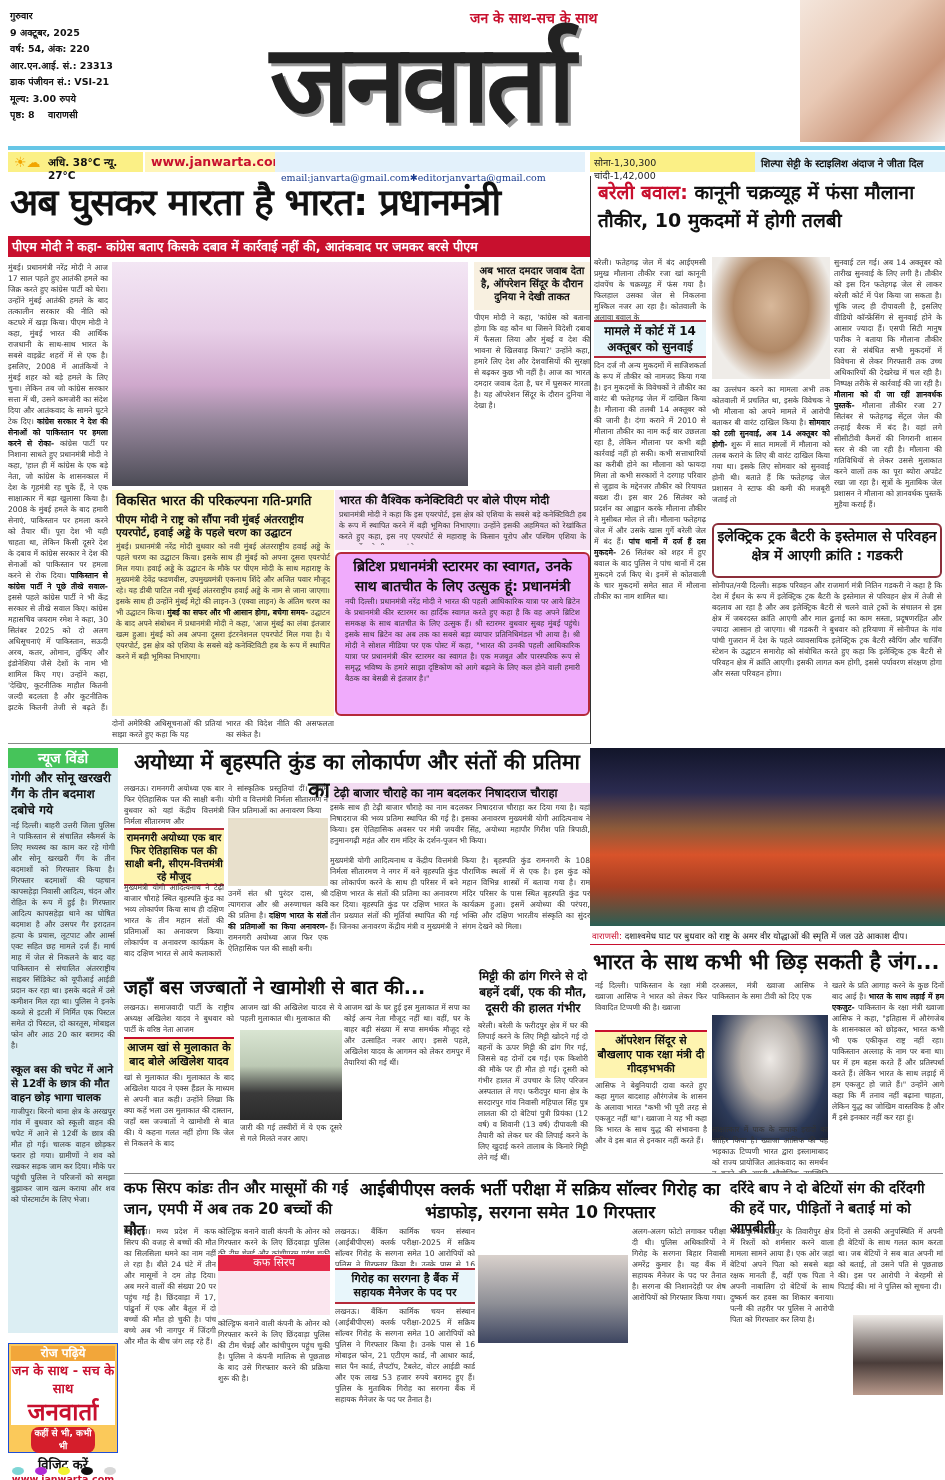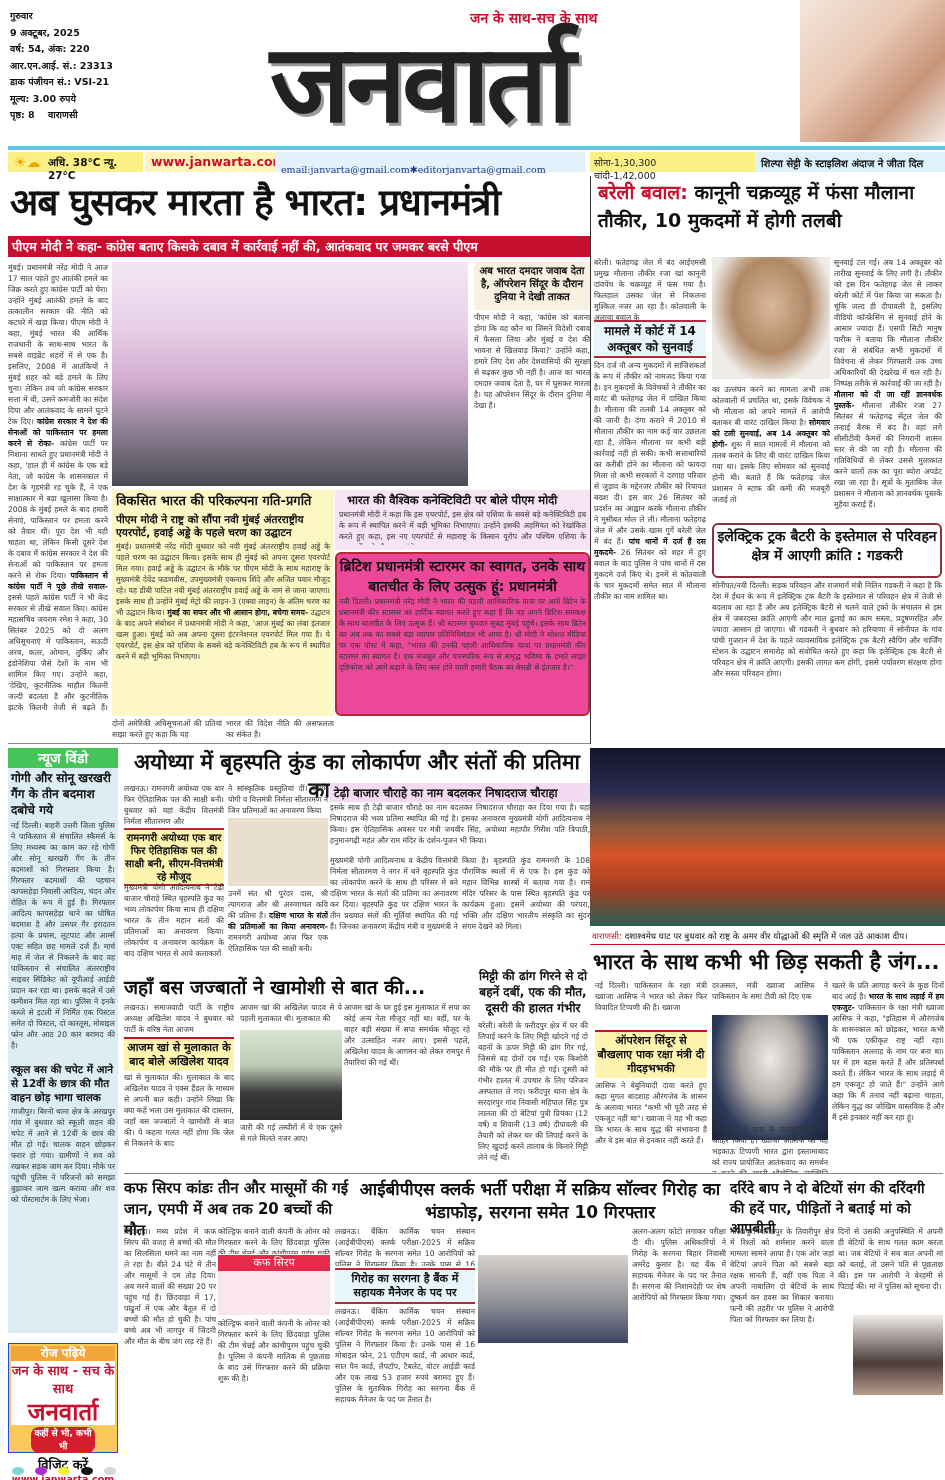--- a/index.html
+++ b/index.html
@@ -6,38 +6,38 @@
 body{width:945px;height:1480px;background:#fff;font-family:"DejaVu Sans",sans-serif;color:#111;position:relative;overflow:hidden}
 .abs{position:absolute}
 .meta{left:10px;top:8px;font-size:9.5px;line-height:16.5px;font-weight:bold;color:#111}
 .tagline{left:470px;top:8px;font-size:14px;font-weight:bold;color:#c8102e}
 .masthead{left:270px;top:28px;width:380px;height:120px;font-family:"DejaVu Sans",sans-serif;font-weight:bold;font-size:108px;line-height:112px;letter-spacing:-4px;color:#222;text-shadow:3px 3px 0 #999}
 .hero-img{left:800px;top:0;width:145px;height:142px;background:linear-gradient(135deg,#f4e6dc,#e8c8b4 40%,#c89478 70%,#f2ebe6)}
 .rule{left:8px;top:146px;width:937px;height:4px;background:#66c6e6}
 .weather{left:8px;top:152px;width:135px;height:20px;background:#fbf086;font-size:10.5px;font-weight:bold;padding:3px 0 0 40px}
 .weather .ic{position:absolute;left:6px;top:2px;font-size:14px;color:#f2a500}
 .site{left:145px;top:152px;width:130px;height:20px;background:#fff5b8;font-size:12.5px;font-weight:bold;color:#c8102e;padding:2px 0 0 6px}
-.email{left:275px;top:152px;width:310px;height:20px;background:#e3f1fb;font-family:"DejaVu Serif",serif;font-size:9.5px;color:#1a3c8f;padding:12px 0 0 6px}
+.email{left:275px;top:152px;width:310px;height:20px;background:#e3f1fb;font-family:"DejaVu Serif",serif;font-size:9.5px;color:#1a3c8f;padding:20px 0 0 6px}
 .gold{left:590px;top:152px;width:165px;height:20px;background:#fbf086;font-size:9.5px;padding:4px 0 0 4px;color:#222}
 .gold span{margin-right:34px}
 .teaser{left:755px;top:152px;width:190px;height:20px;background:#dff2fb;font-size:10px;font-weight:bold;padding:4px 0 0 6px}
 .h-main{left:10px;top:180px;width:580px;font-size:37px;font-weight:bold;line-height:46px;color:#111;letter-spacing:-1px}
 .h-right{left:598px;top:178px;width:345px;font-size:19px;font-weight:bold;line-height:28px}
 .h-right .red{color:#c8102e}
 .redstrip{left:8px;top:236px;width:582px;height:21px;background:#c8102e;color:#fff;font-size:12.5px;font-weight:bold;padding:2px 0 0 4px;white-space:nowrap}
 .col{font-size:7.6px;line-height:11px;color:#333;text-align:justify;overflow:hidden}
 .col b{color:#111}
 .photo{background:#cfc8c8;overflow:hidden}
 .ph-event{left:112px;top:262px;width:356px;height:224px;background:linear-gradient(180deg,#f3e6f4 0%,#e8d0e8 30%,#cfa8cc 55%,#9b8aa0 70%,#4b4b55 100%)}
 .sidebox{left:474px;top:262px;width:116px;height:48px;background:#f8f0e0;font-size:10px;font-weight:bold;line-height:13px;text-align:center;padding:2px}
 .ylbox{left:112px;top:490px;width:222px;height:226px;background:#fdf7c6}
 .ylbox h3{font-size:13px;line-height:17px;font-weight:bold;padding:2px 4px;color:#111}
 .pinkbox{left:335px;top:490px;width:255px;height:60px;background:#f7e4f4}
-.pinkbox h3{font-size:11.5px;font-weight:bold;padding:2px 12px}
-.bluebox{left:335px;top:552px;width:255px;height:164px;background:#ec4899;border:2px solid #b52a3a;border-radius:6px;padding:2px 2px}
+.pinkbox h3{font-size:11.5px;font-weight:bold;padding:2px 4px}
+.bluebox{left:335px;top:552px;width:255px;height:164px;background:#f0abfc;border:2px solid #b52a3a;border-radius:6px;padding:2px 8px}
 .bluebox h3{font-size:14px;font-weight:bold;line-height:20px;text-align:center}
 .ph-maulana{left:712px;top:257px;width:118px;height:122px;background:radial-gradient(ellipse at 50% 40%,#d8b89a 0%,#b08866 45%,#efece8 75%)}
 .boxtitle{background:#e8f6fb;border-top:2px solid #b52a3a;border-bottom:2px solid #b52a3a;font-size:12px;font-weight:bold;text-align:center;line-height:16px;padding:1px}
 .gadkari{left:712px;top:523px;width:230px;height:55px;border:2px solid #8b2f3a;border-radius:6px;background:#fff;font-size:14px;font-weight:bold;line-height:19px;text-align:center;padding:2px}
 .newswindow{left:8px;top:748px;width:110px;height:585px;background:#dceef3}
 .nw-head{background:#46c45a;color:#fff;font-size:14px;font-weight:bold;text-align:center;line-height:20px}
 .nw h3{font-size:12px;font-weight:bold;line-height:16px;padding:2px 3px}
 .h-ayodhya{left:124px;top:748px;width:466px;font-size:21px;font-weight:bold;line-height:28px;text-align:center}
 .h-tedhi{left:330px;top:783px;width:260px;background:#f3dcf2;font-size:11.5px;font-weight:bold;padding:2px 4px}
 .ph-ghat{left:590px;top:748px;width:355px;height:178px;background:linear-gradient(180deg,#12152a 0%,#2b2b50 25%,#8c5a3a 45%,#d8532a 60%,#a63e22 78%,#2b5f54 100%)}

